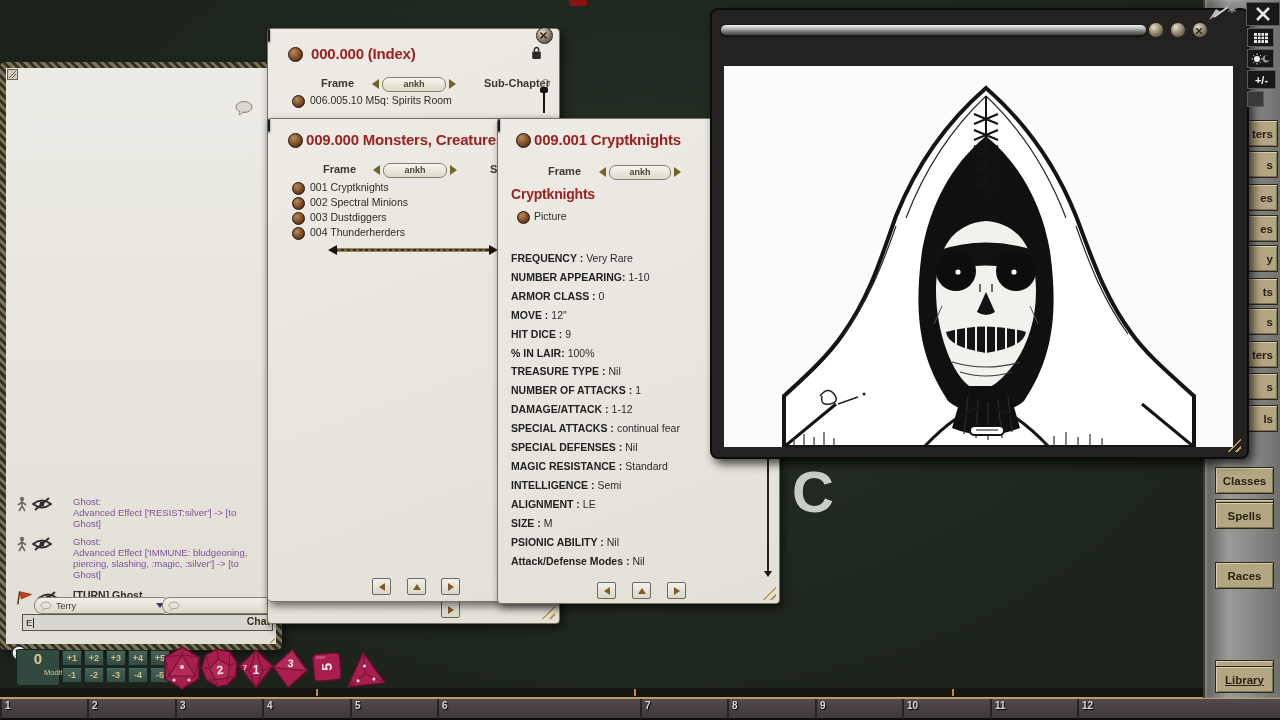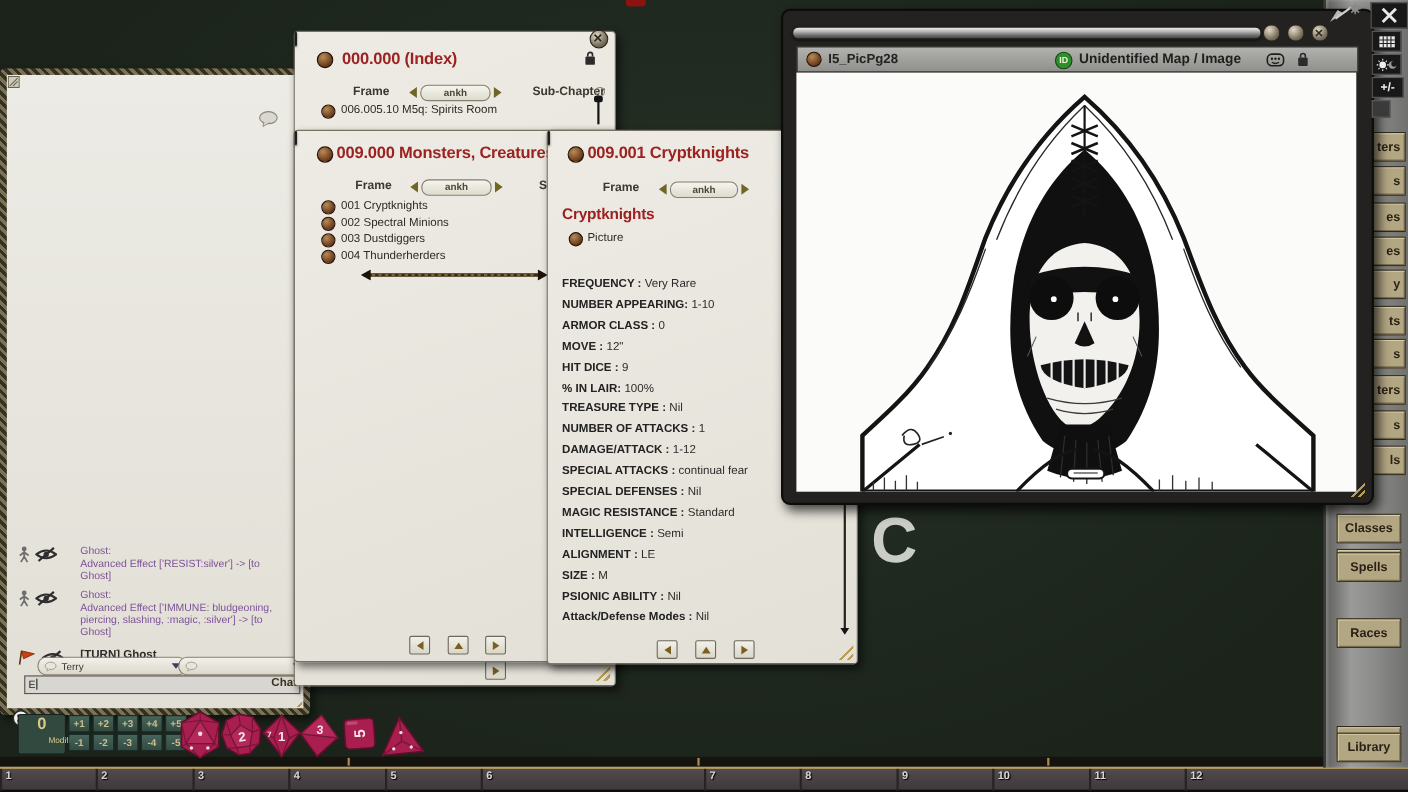--- a/index.html
+++ b/index.html
@@ -185,21 +185,21 @@
         <div class="sidebtn" style="top: 467px;">Classes</div>
 
         <div class="sidebtn" style="top: 499px;">Skills</div>
 
         <div class="sidebtn" style="top: 502px;">Spells</div>
 
         <div class="sidebtn" style="top: 562px;">Races</div>
 
         <div class="sidebtn" style="top: 660px;">Tokens</div>
 
-        <div class="sidebtn" style="top: 666px;">Library</div>
+        <div class="sidebtn" style="top: 666px; text-decoration: underline;">Library</div>
       </div>
   </div>
 
   <div class="chatwin">
     <svg class="abs" style="left:1px;top:1px" width="11" height="11" viewBox="0 0 11 11">
       <rect x="0.5" y="0.5" width="10" height="10" fill="#cfcbbd" stroke="#6a6450"></rect>
       <path d="M2 9 L9 2 M5 9 L9 5" stroke="#6a6450" stroke-width="1"></path>
     </svg>
     <svg class="abs" style="right:22px;top:32px" width="20" height="16" viewBox="0 0 20 16">
       <ellipse cx="10" cy="7" rx="8" ry="5.5" fill="#d9d7cf" stroke="#8a857a"></ellipse>
@@ -462,37 +462,20 @@
   <div class="imgwin">
     <div class="metal" style="left:8px;right:100px;top:14px;height:10px;"></div>
     <div class="knob" style="left:436px;top:12px;width:14px;height:14px;"></div>
     <div class="knob" style="left:458px;top:12px;width:14px;height:14px;"></div>
     <div class="knob" style="left:480px;top:12px;width:14px;height:14px;">
       <svg width="12" height="12" viewBox="0 0 13 13">
         <path d="M3.5 3.5 L9.5 9.5 M9.5 3.5 L3.5 9.5" stroke="#2c2620" stroke-width="1.6"></path>
       </svg>
     </div>
 
-    <div class="titlebar">
-      <div class="sphere" style="left:8px;top:4px;width:12px;height:12px;"></div>
-      <div class="abs" style="left:28px;top:3px;font-size:12px;font-weight:bold;color:#222;">I5_PicPg28</div>
-      <div class="idbadge">ID</div>
-      <div class="abs" style="left:256px;top:3px;font-size:12.5px;font-weight:bold;color:#1e1e1e;">Unidentified Map / Image</div>
-      <svg class="abs" style="right:66px;top:5px;" width="17" height="13" viewBox="0 0 16 12">
-        <rect x="1" y="1" width="14" height="10" rx="4" fill="none" stroke="#1e1e1e" stroke-width="1.4"></rect>
-        <circle cx="5" cy="5" r="1" fill="#1e1e1e"></circle>
-          <circle cx="8" cy="5" r="1" fill="#1e1e1e"></circle>
-          <circle cx="11" cy="5" r="1" fill="#1e1e1e"></circle>
-        <path d="M5 8 Q8 10 11 8" stroke="#1e1e1e" fill="none" stroke-width="1.2"></path>
-      </svg>
-      <svg class="abs" style="right:44px;top:4px;" width="11" height="14" viewBox="0 0 10 13">
-        <rect x="1" y="5" width="8" height="7" rx="1" fill="#2b2b2b"></rect>
-        <path d="M3 5 V3.5 A2 2 0 0 1 7 3.5 V5" fill="none" stroke="#2b2b2b" stroke-width="1.4"></path>
-      </svg>
-    </div>
 
     <div class="imgarea">
       <svg width="509" height="381" viewBox="0 0 509 381">
 
         <path d="M262,22 C300,55 330,95 352,150 C368,192 380,230 408,268 C424,290 448,310 470,330 L470,381 L60,381 L60,330 C82,310 104,290 119,268 C146,230 157,192 172,150 C194,95 224,55 262,22 Z" fill="#ffffff" stroke="#141414" stroke-width="4"></path>
         <path d="M262,30 C296,62 322,100 342,152 M262,30 C228,62 202,100 182,152" stroke="#2a2a2a" stroke-width="1.2" fill="none"></path>
         <path d="M352,160 C366,200 380,235 404,268 M172,160 C158,200 144,235 120,268" stroke="#2a2a2a" stroke-width="1.2" fill="none"></path>
 
         <path d="M262,70 C298,100 318,140 326,185 C334,245 330,290 300,335 C280,352 244,352 224,335 C194,290 190,245 198,185 C206,140 226,100 262,70 Z" fill="#101010"></path>
 

